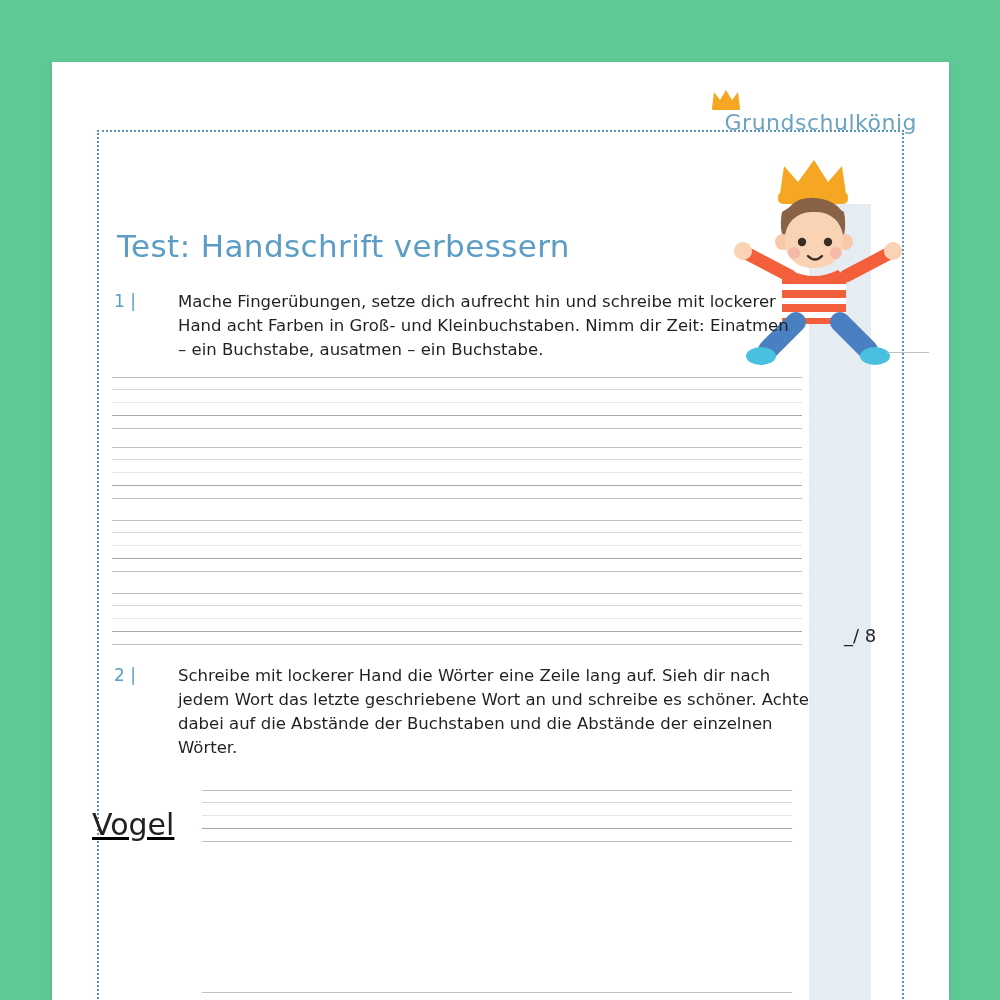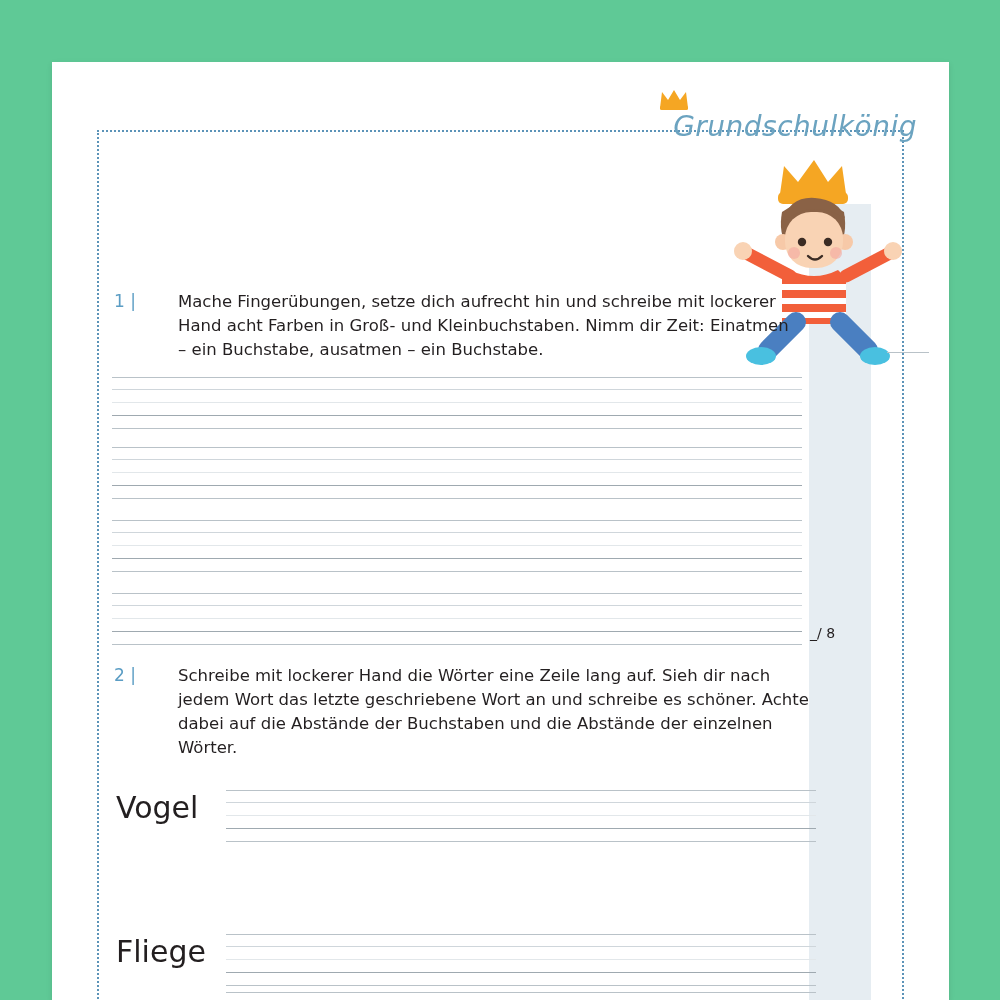--- a/index.html
+++ b/index.html
@@ -49,22 +49,21 @@
   
   .logo {
     position: absolute;
     right: 32px;
     top: 48px;
     text-align: right;
     white-space: nowrap;
   }
   .logo-text {
     font-family: "DejaVu Sans", sans-serif;
-    font-size: 28px;
-    font-style: italic;
+    font-size: 22px;
     color: #6ba3c0;
     letter-spacing: 0.5px;
     margin-left: 24px;
   }
   .crown-icon {
     position: absolute;
     left: 10px;
     top: -22px;
     width: 30px;
     height: 22px;
@@ -134,32 +133,34 @@
   .lines-group .ln.base {
     border-bottom: 1px solid #9fa9b0;
   }
   .lines-group .ln.last {
     border-bottom: 1px solid #b9c2c8;
   }
 
   
   .score-mark {
     position: absolute;
-    font-size: 14px;
+    font-size: 18px;
     color: #231f20;
     font-family: "DejaVu Sans", sans-serif;
+    padding-left: 34px;
   }
 
   
   .word-row {
     position: absolute;
-    left: 64px;
+    left: 40px;
     width: 700px;
     display: flex;
-    align-items: flex-start;
+    align-items: flex-end;
+    text-decoration: underline;
   }
   .word-label {
     font-size: 30px;
     color: #231f20;
     width: 110px;
     flex: 0 0 110px;
     font-family: "DejaVu Sans", sans-serif;
   }
   .word-lines {
     width: 590px;
@@ -236,20 +237,21 @@
 
     <path d="M68 172 L40 200" stroke="#4a7fc1" stroke-width="20" stroke-linecap="round"></path>
     <path d="M112 172 L140 200" stroke="#4a7fc1" stroke-width="20" stroke-linecap="round"></path>
 
     <ellipse cx="33" cy="206" rx="15" ry="9" fill="#49c0e0"></ellipse>
     <ellipse cx="147" cy="206" rx="15" ry="9" fill="#49c0e0"></ellipse>
   </svg>
 
   <div class="dash"></div>
 
+  <div class="title">Test: Handschrift verbessern</div>
 
   <div class="task" id="task1">
     <div class="task-num">1 |</div>
     <div class="task-text">Mache Fingerübungen, setze dich aufrecht hin und schreibe mit lockerer Hand acht Farben in Groß- und Kleinbuchstaben. Nimm dir Zeit: Einatmen – ein Buchstabe, ausatmen – ein Buchstabe.</div>
   </div>
 
   <div class="lines-group" style="top:315px;">
     <div class="ln top"></div>
     <div class="ln mid"></div>
     <div class="ln base"></div>
@@ -285,29 +287,20 @@
     <div class="word-label">Vogel</div>
     <div class="word-lines">
       <div class="ln top"></div>
       <div class="ln mid"></div>
       <div class="ln base"></div>
       <div class="ln last"></div>
     </div>
   </div>
 
 
-  <div class="word-row" style="top:872px;">
-    <div class="word-label">Fliege</div>
-    <div class="word-lines">
-      <div class="ln top"></div>
-      <div class="ln mid"></div>
-      <div class="ln base"></div>
-      <div class="ln last"></div>
-    </div>
-  </div>
 
   <div class="word-row" style="top:930px;">
     <div class="word-label"></div>
     <div class="word-lines">
       <div class="ln top"></div>
 
     </div>
   </div>
 
 </div>

